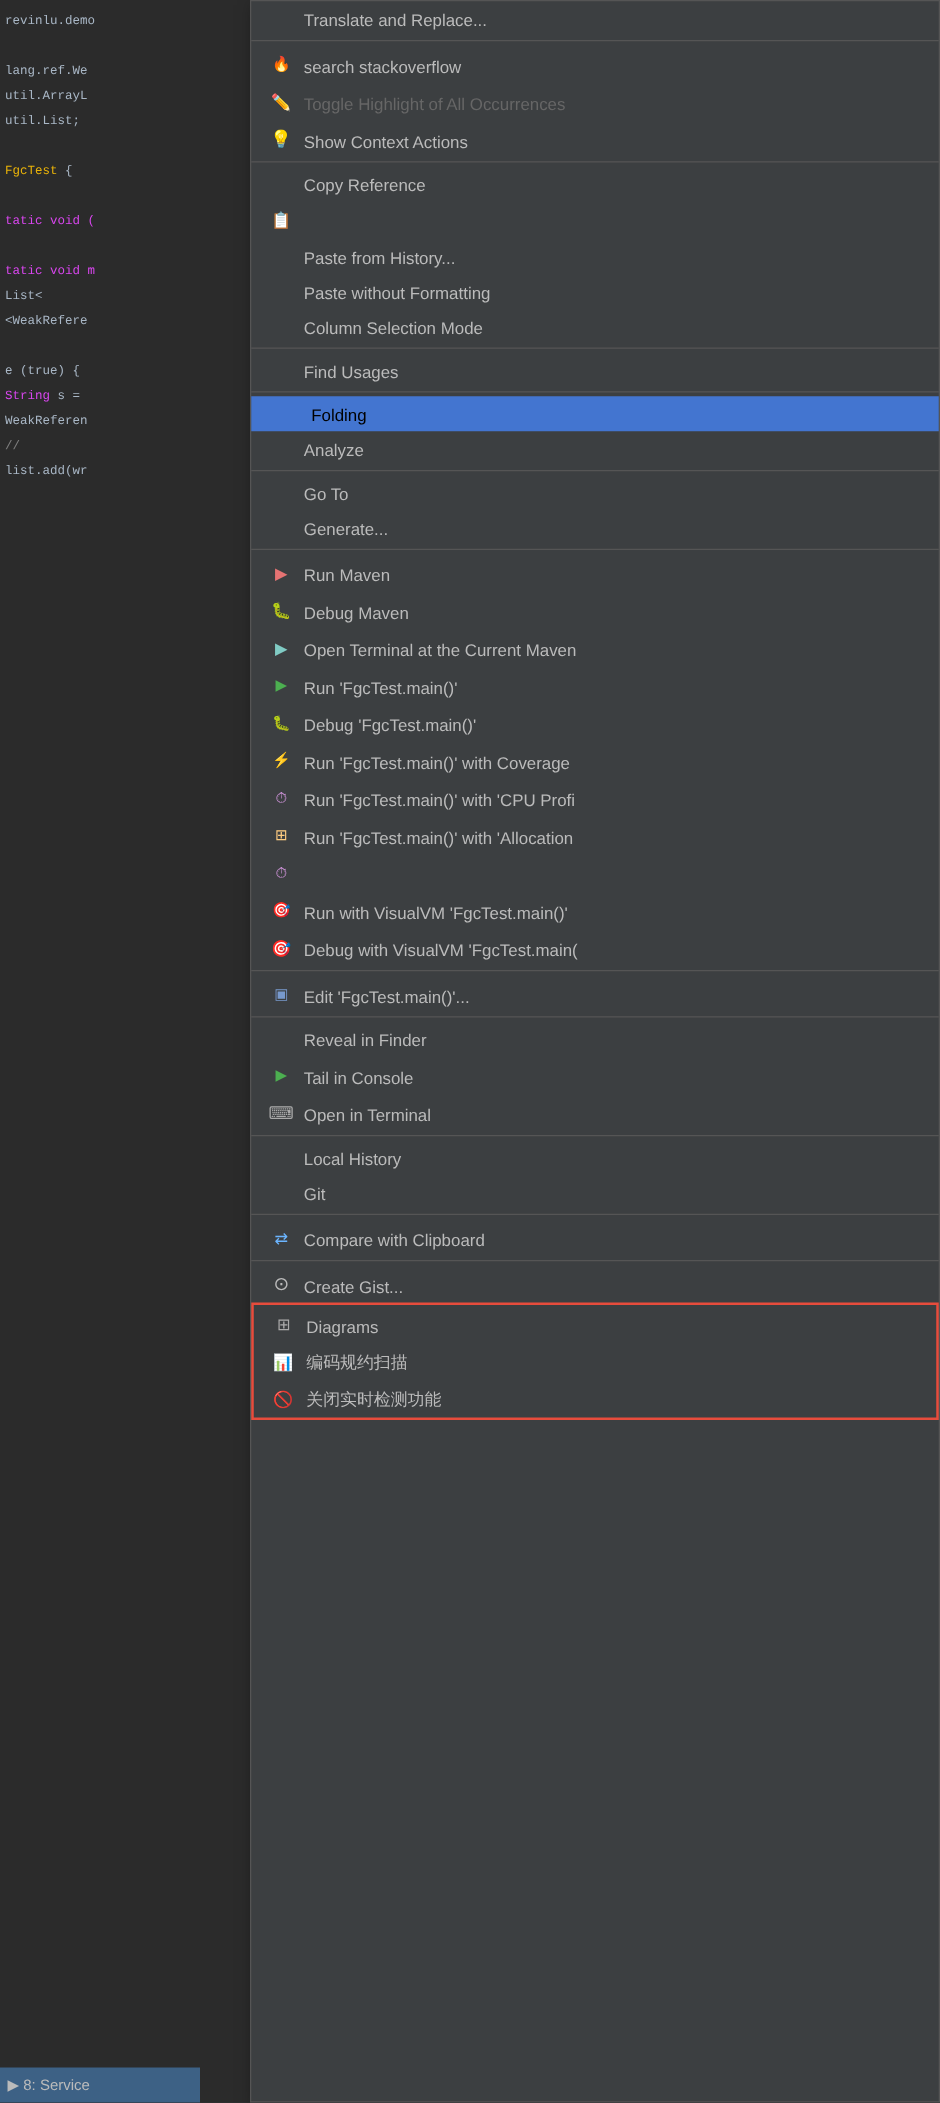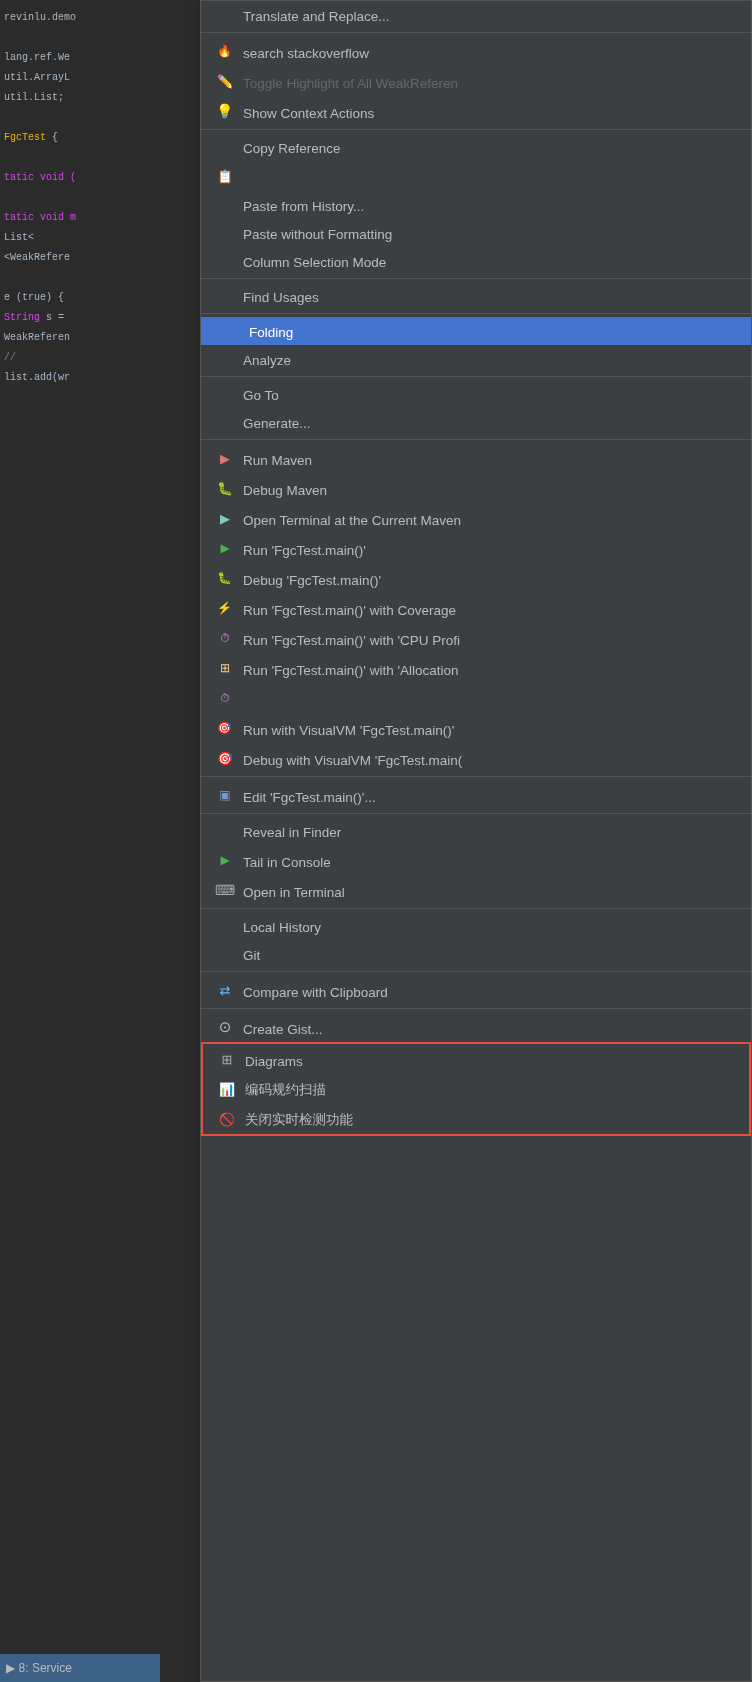--- a/index.html
+++ b/index.html
@@ -62,21 +62,21 @@
       padding: 5px 14px;
       cursor: pointer;
       min-height: 28px;
       color: #bbbbbb;
       font-size: 13.5px;
       position: relative;
     }
 
     .menu-item.highlighted {
       background-color: #4375d0;
-      color: #ffffff;
+      color: #000000;
       padding-left: 20px;
     }
 
     .menu-item.disabled {
       color: #666666;
       cursor: default;
     }
 
     .menu-separator {
       height: 1px;
@@ -240,21 +240,21 @@
 
   <div class="menu-separator"></div>
 
   <div class="menu-item">
     <span class="menu-icon icon-so">🔥</span>
     <span class="menu-item-text">search stackoverflow</span>
   </div>
 
   <div class="menu-item disabled">
     <span class="menu-icon" style="color:#666;font-size:13px;">✏️</span>
-    <span class="menu-item-text">Toggle Highlight of All WeakReferen</span>
+    <span class="menu-item-text">Toggle Highlight of All Occurrences</span>
   </div>
 
   <div class="menu-item">
     <span class="menu-icon icon-bulb">💡</span>
     <span class="menu-item-text">Show Context Actions</span>
   </div>
 
   <div class="menu-separator"></div>
 
   <div class="menu-item">

